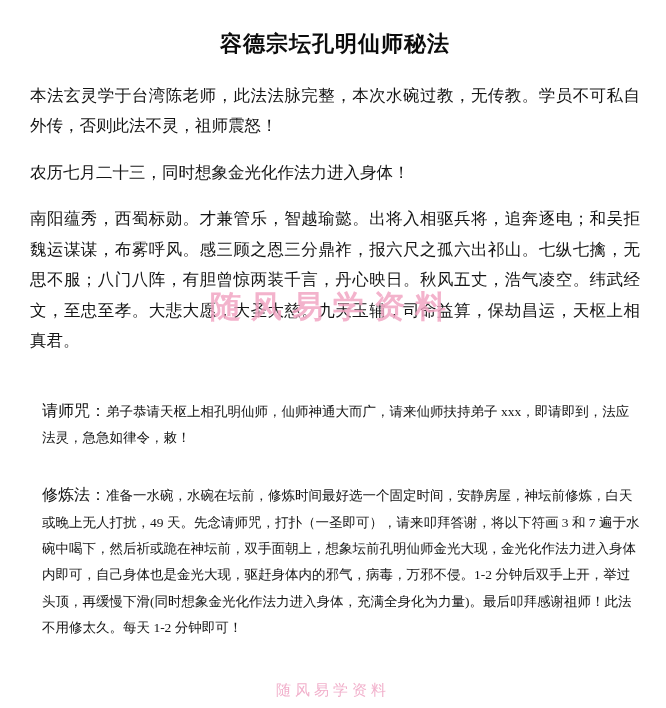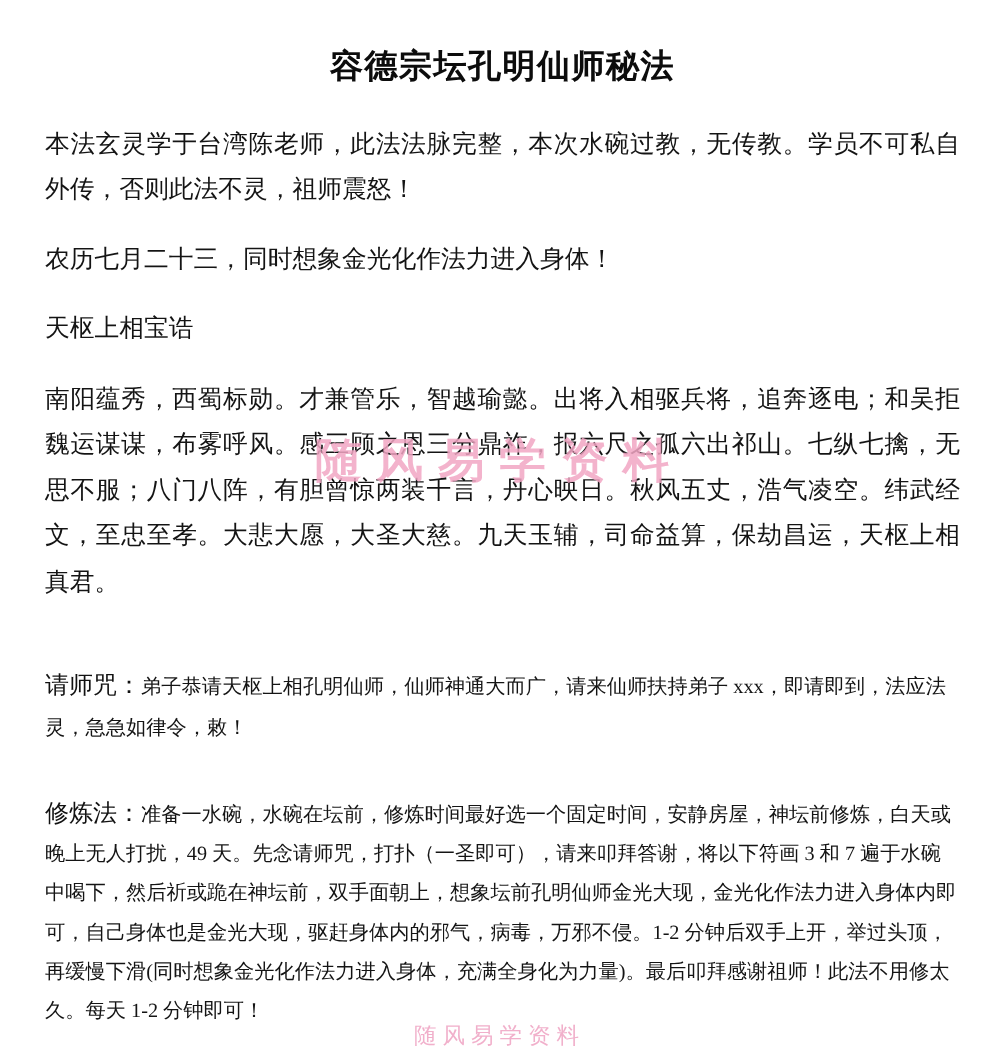--- a/index.html
+++ b/index.html
@@ -33,21 +33,21 @@
   }
   .para {
     font-size: 16.5px;
     line-height: 1.85;
     margin: 0 0 16px 0;
     text-align: justify;
     color: #141414;
   }
   .section {
     display: block;
-    margin: 0 0 14px 0;
+    margin: 0 0 14px 12px;
   }
   .section-label {
     font-size: 16px;
     font-weight: normal;
     color: #111111;
   }
   .section-body {
     font-size: 13.5px;
     line-height: 1.95;
     color: #141414;
@@ -96,21 +96,20 @@
 <body>
 
 <div class="page">
 
   <h1 class="title">容德宗坛孔明仙师秘法</h1>
 
   <p class="para">本法玄灵学于台湾陈老师，此法法脉完整，本次水碗过教，无传教。学员不可私自外传，否则此法不灵，祖师震怒！</p>
 
   <p class="para">农历七月二十三，同时想象金光化作法力进入身体！</p>
 
-  <p class="para">天枢上相宝诰</p>
 
 
   <p class="para">南阳蕴秀，西蜀标勋。才兼管乐，智越瑜懿。出将入相驱兵将，追奔逐电；和吴拒魏运谋谋，布雾呼风。感三顾之恩三分鼎祚，报六尺之孤六出祁山。七纵七擒，无思不服；八门八阵，有胆曾惊两装千言，丹心映日。秋风五丈，浩气凌空。纬武经文，至忠至孝。大悲大愿，大圣大慈。九天玉辅，司命益算，保劫昌运，天枢上相真君。</p>
 
   <div class="gap-lg"></div>
 
   <div class="section">
     <span class="section-label inline-label">请师咒：</span><span class="section-body">弟子恭请天枢上相孔明仙师，仙师神通大而广，请来仙师扶持弟子 xxx，即请即到，法应法灵，急急如律令，敕！</span>
   </div>
 

